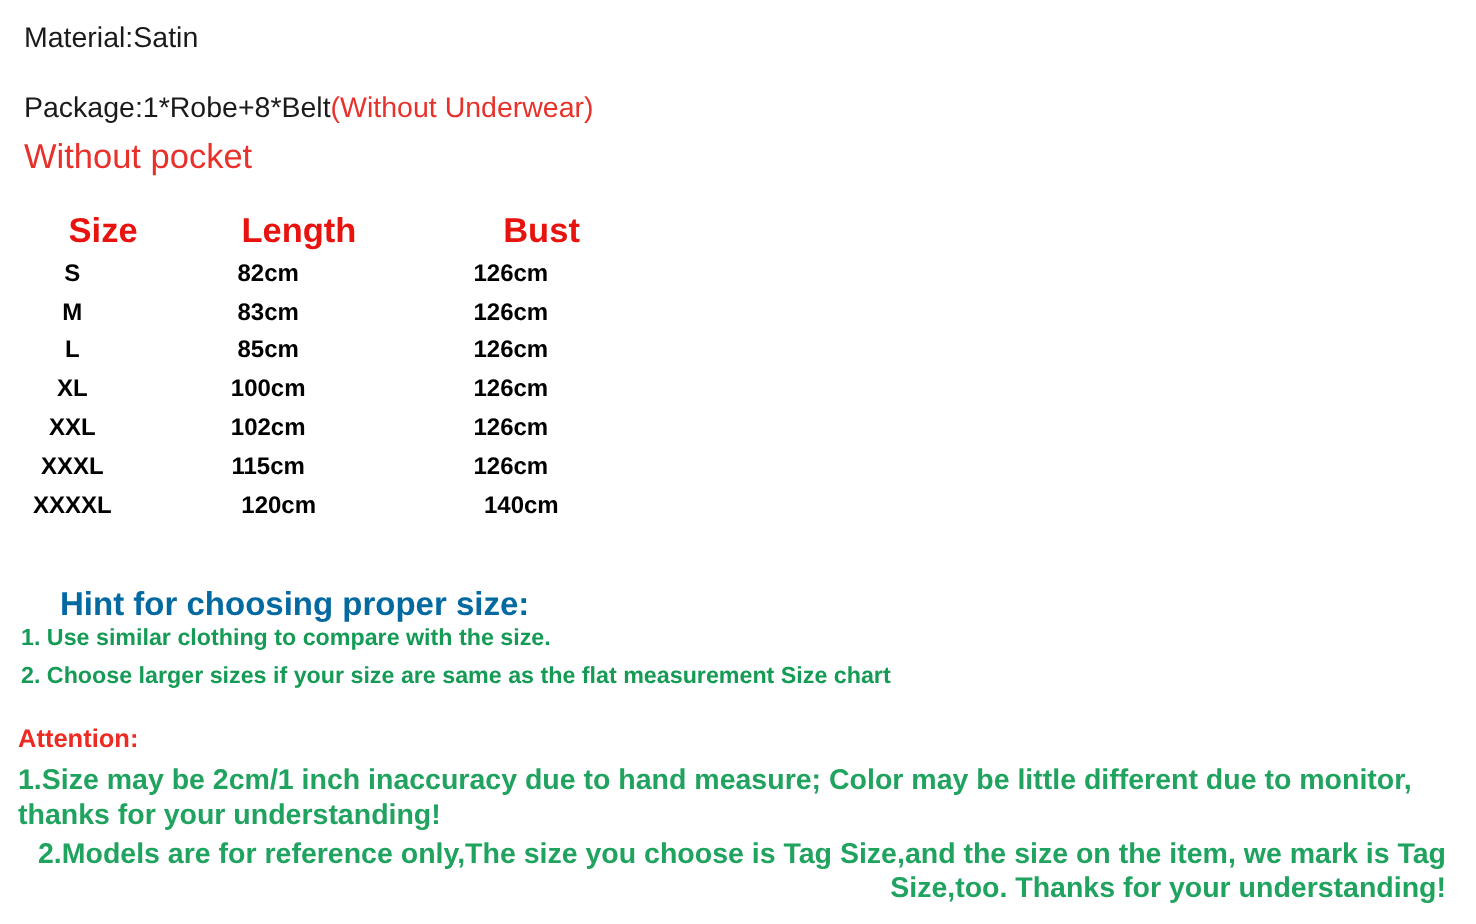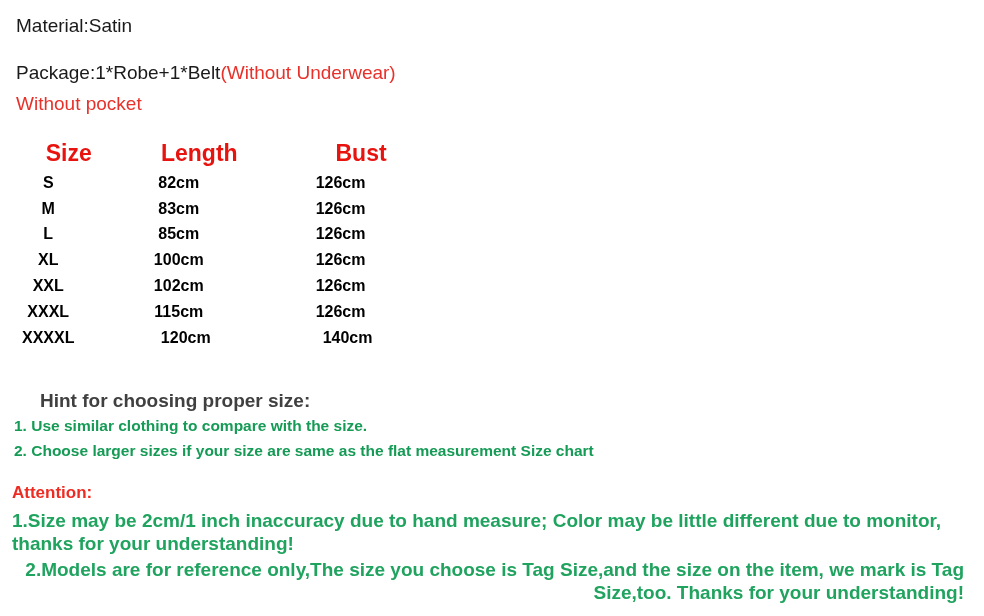--- a/index.html
+++ b/index.html
@@ -43,21 +43,21 @@
     white-space: nowrap;
   }
   .intro-package .note {
     color: #e8312a;
     margin-top: 46px;
   }
   .intro-pocket {
     position: absolute;
     left: 16px;
     top: 92px;
-    font-size: 19px;
+    font-size: 23px;
     line-height: 24px;
     color: #e8312a;
     white-space: nowrap;
     text-align: right;
   }
 
   
   .size-table {
     position: absolute;
     left: 0px;
@@ -92,23 +92,23 @@
   .size-table tbody tr:last-child td.c-length,
   .size-table tbody tr:last-child td.c-bust {
     padding-left: 14px;
   }
 
   
   .hint-title {
     position: absolute;
     left: 40px;
     top: 390px;
-    font-size: 19px;
-    font-weight: bold;
-    color: #404040;
+    font-size: 22px;
+    font-weight: bold;
+    color: #0369a1;
     white-space: nowrap;
   }
   .hint-line-1 {
     position: absolute;
     left: 14px;
     top: 417px;
     font-size: 15.5px;
     font-weight: bold;
     color: #159b55;
     white-space: nowrap;
@@ -152,21 +152,21 @@
   }
 </style>
 </head>
 <body>
 
 <div class="page">
 
   <div class="intro-material">Material:Satin</div>
 
   <div class="intro-package">
-    <span>Package:1*Robe+1*Belt</span><span class="note">(Without Underwear)</span>
+    <span>Package:1*Robe+8*Belt</span><span class="note">(Without Underwear)</span>
   </div>
 
   <div class="intro-pocket">Without pocket</div>
 
   <table class="size-table">
     <colgroup>
       <col class="col-size">
       <col class="col-length">
       <col class="col-bust">
     </colgroup>

